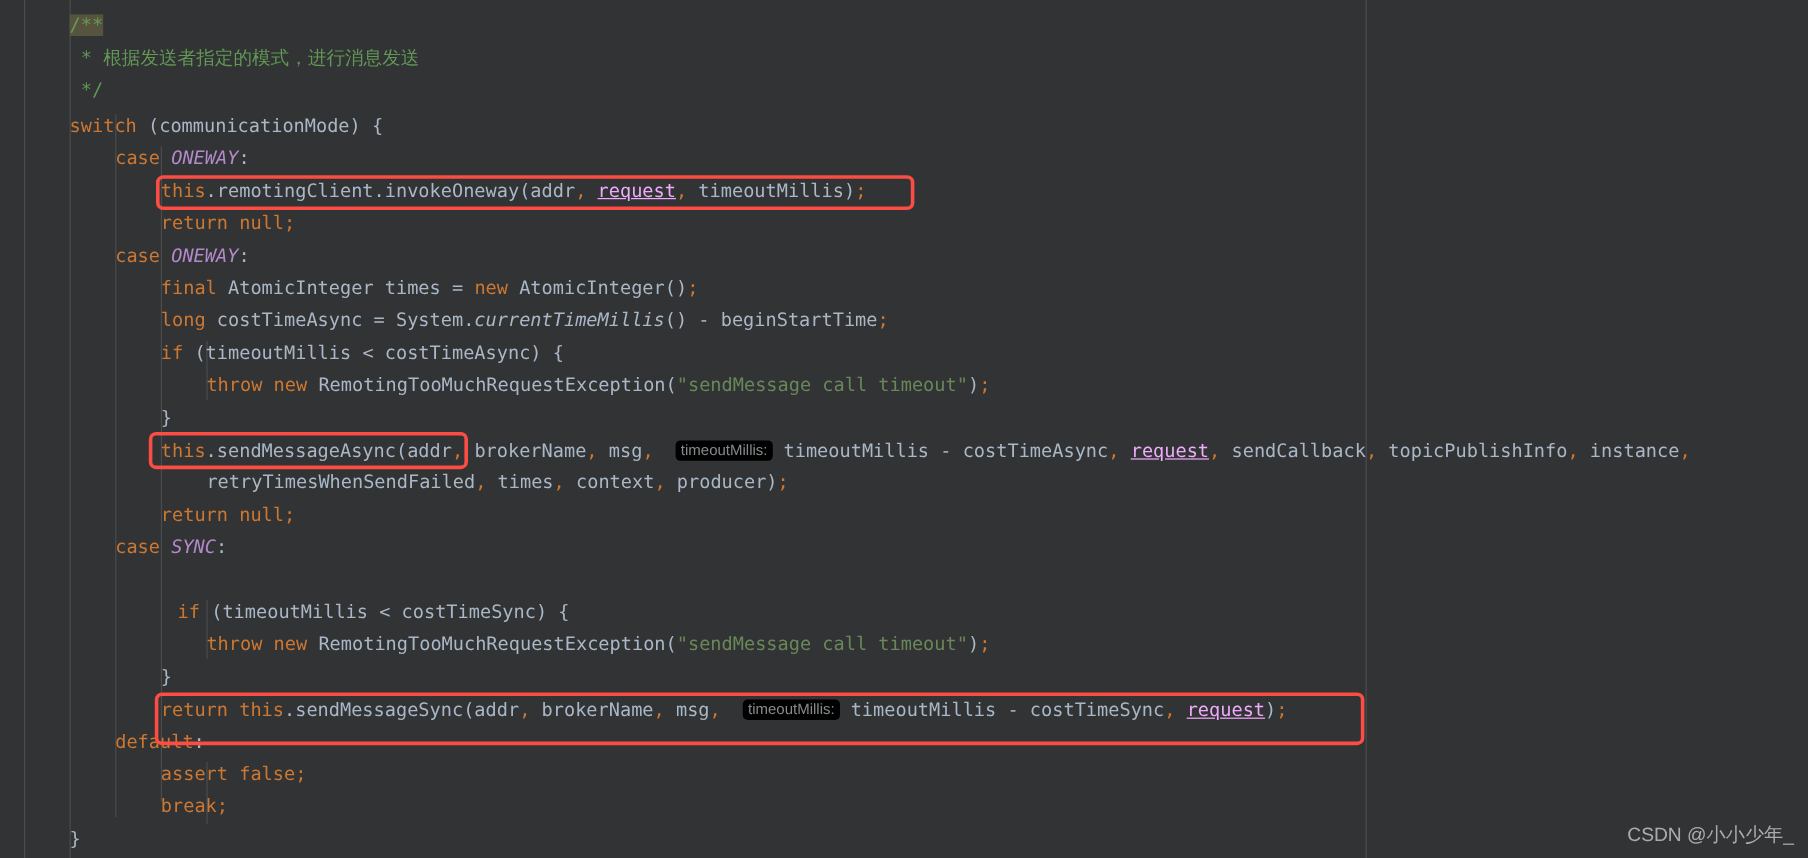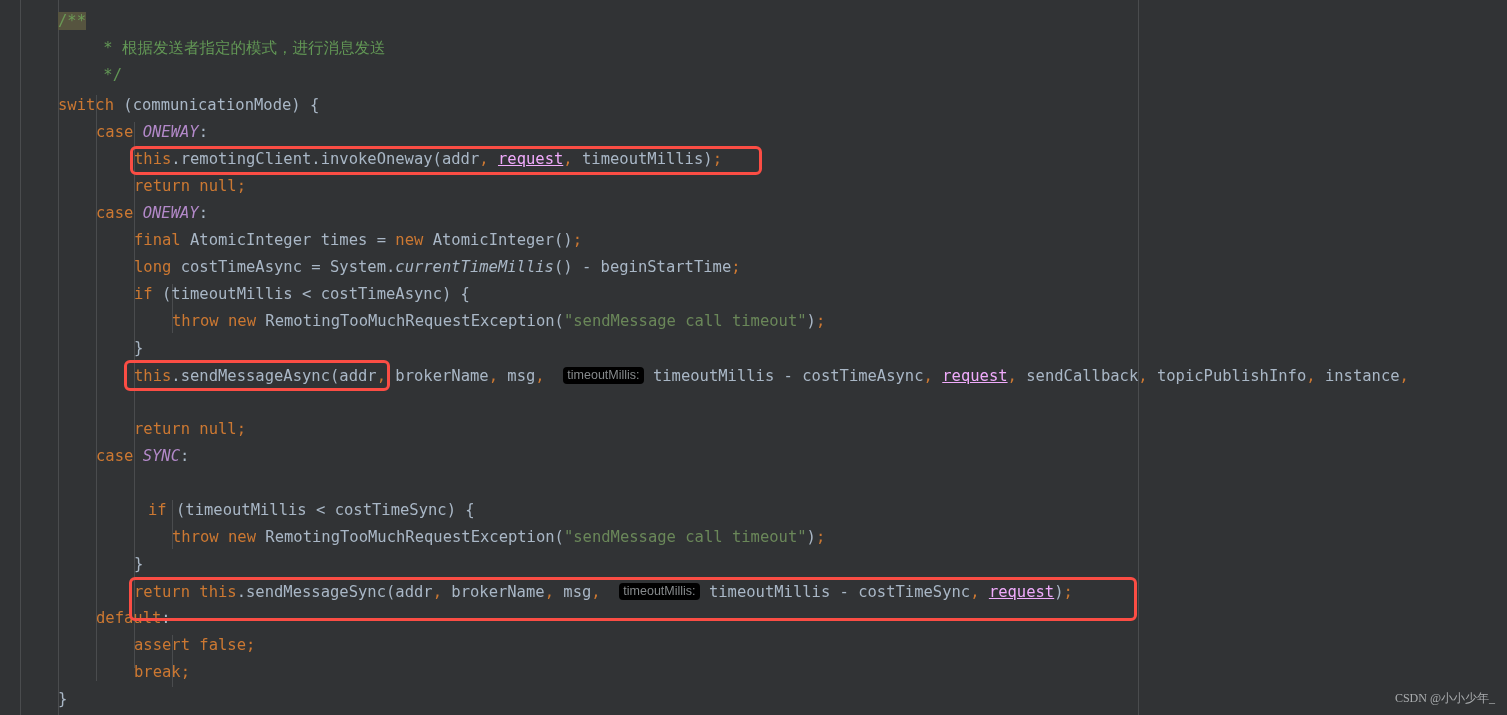--- a/index.html
+++ b/index.html
@@ -54,21 +54,21 @@
   .ln {
     position: absolute;
     left: 0;
     height: 27px;
     white-space: pre;
     padding-left: 0;
   }
 
   
   .kw      { color: #cc7832; }          
-  .cmt     { color: #629755; padding-left: 36px; }          
+  .cmt     { color: #629755; }          
   .cmt-hl  { color: #6a9955; background: #56543f; }
   .str     { color: #6a8759; }          
   .ident   { color: #a9b7c6; }
   .stat    { color: #a9b7c6; font-style: italic; }  
   .enumc   { color: #b389c9; font-style: italic; }  
   .param-u { color: #f0abfc; text-decoration: underline; }
   .comma   { color: #cc7832; }
 
   
   .hint {
@@ -91,22 +91,22 @@
     pointer-events: none;
     background: transparent;
   }
 
   
   #watermark {
     position: absolute;
     right: 12px;
     bottom: 8px;
     color: #bfc2c4;
-    font-family: Liberation Serif, serif;
-    font-size: 12px;
+    font-family: Liberation Sans, sans-serif;
+    font-size: 16px;
     opacity: 0.85;
   }
 </style>
 </head>
 <body>
 
 <div id="editor">
 
   <div class="vrule" style="left:20px;"></div>
   <div class="vrule" style="left:1138px;"></div>
@@ -141,20 +141,21 @@
     <div class="ln" style="top:254px; left:134px;"><span class="kw">long</span><span class="ident"> costTimeAsync = System.</span><span class="stat">currentTimeMillis</span><span class="ident">() - beginStartTime</span><span class="comma">;</span></div>
 
     <div class="ln" style="top:281px; left:134px;"><span class="kw">if</span><span class="ident"> (timeoutMillis &lt; costTimeAsync) {</span></div>
 
     <div class="ln" style="top:308px; left:172px;"><span class="kw">throw new</span><span class="ident"> RemotingTooMuchRequestException(</span><span class="str">"sendMessage call timeout"</span><span class="ident">)</span><span class="comma">;</span></div>
 
     <div class="ln" style="top:335px; left:134px;"><span class="ident">}</span></div>
 
     <div class="ln" style="top:362px; left:134px;"><span class="kw">this</span><span class="ident">.sendMessageAsync(addr</span><span class="comma">,</span><span class="ident"> brokerName</span><span class="comma">,</span><span class="ident"> msg</span><span class="comma">,</span><span class="ident">  </span><span class="hint">timeoutMillis:</span><span class="ident"> timeoutMillis - costTimeAsync</span><span class="comma">,</span><span class="ident"> </span><span class="param-u">request</span><span class="comma">,</span><span class="ident"> sendCallback</span><span class="comma">,</span><span class="ident"> topicPublishInfo</span><span class="comma">,</span><span class="ident"> instance</span><span class="comma">,</span></div>
 
+    <div class="ln" style="top:389px; left:172px;"><span class="ident">retryTimesWhenSendFailed</span><span class="comma">,</span><span class="ident"> times</span><span class="comma">,</span><span class="ident"> context</span><span class="comma">,</span><span class="ident"> producer)</span><span class="comma">;</span></div>
 
     <div class="ln" style="top:416px; left:134px;"><span class="kw">return null</span><span class="comma">;</span></div>
 
     <div class="ln" style="top:443px; left:96px;"><span class="kw">case</span><span class="ident"> </span><span class="enumc">SYNC</span><span class="ident">:</span></div>
 
 
     <div class="ln" style="top:497px; left:132px;padding-left:16px;"><span class="kw">if</span><span class="ident"> (timeoutMillis &lt; costTimeSync) {</span></div>
 
     <div class="ln" style="top:524px; left:172px;"><span class="kw">throw new</span><span class="ident"> RemotingTooMuchRequestException(</span><span class="str">"sendMessage call timeout"</span><span class="ident">)</span><span class="comma">;</span></div>
 

